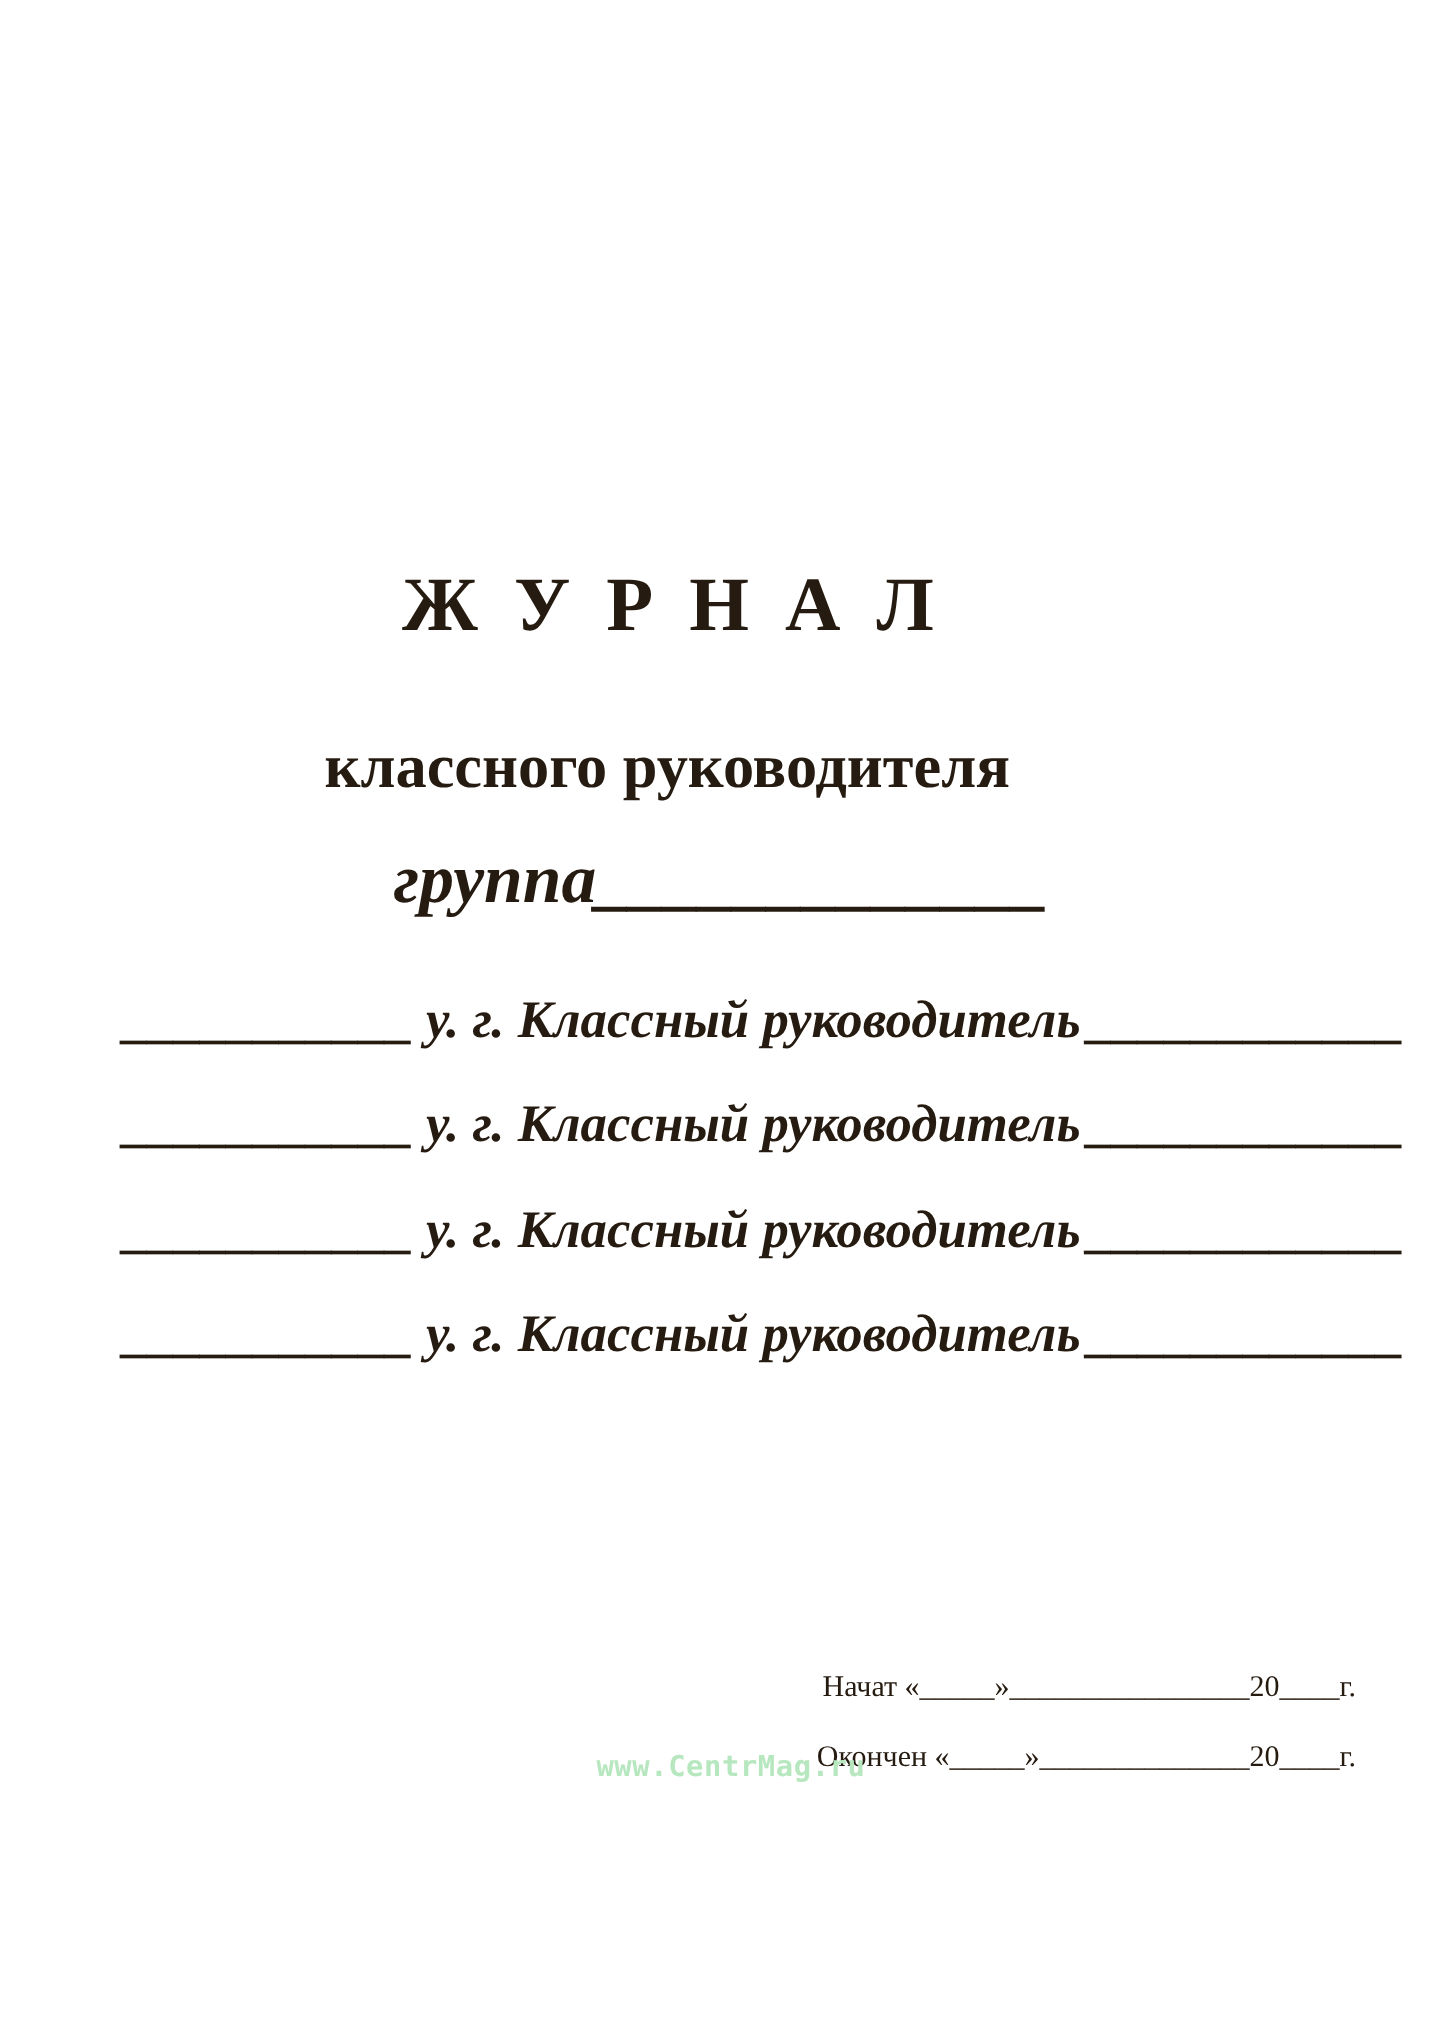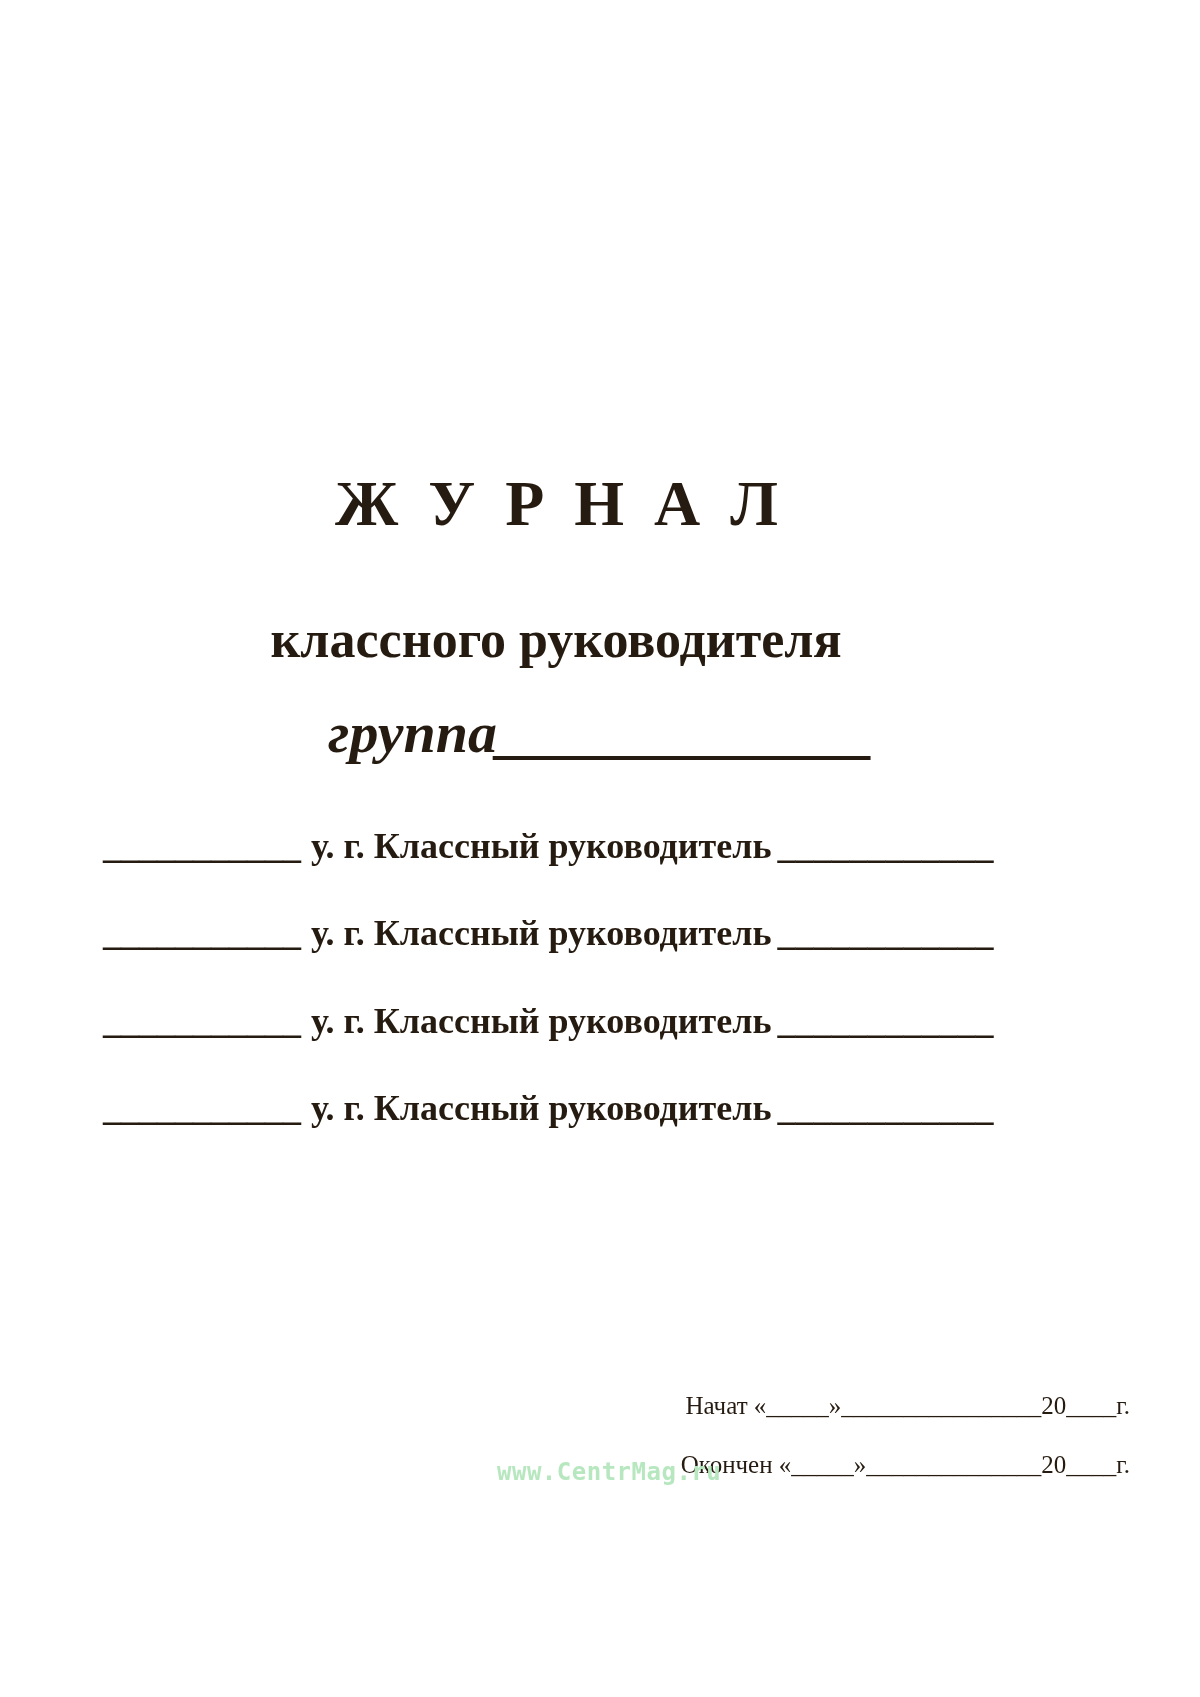--- a/index.html
+++ b/index.html
@@ -33,22 +33,23 @@
     font-weight: bold;
   }
   .group-line {
     left: 328px; top: 692px;
     font-size: 58px;
     font-weight: bold;
     font-style: italic;
   }
   .teacher-line {
     left: 103px;
-    font-size: 36px;
+    font-size: 44px;
     font-weight: bold;
+    font-style: italic;
   }
   .teacher-line .label { padding: 0 6px 0 10px; }
   #teacher-line-0 { top: 816px; }
   #teacher-line-1 { top: 903px; }
   #teacher-line-2 { top: 991px; }
   #teacher-line-3 { top: 1078px; }
 
   .date-line {
     right: 70px;
     font-size: 25px;

